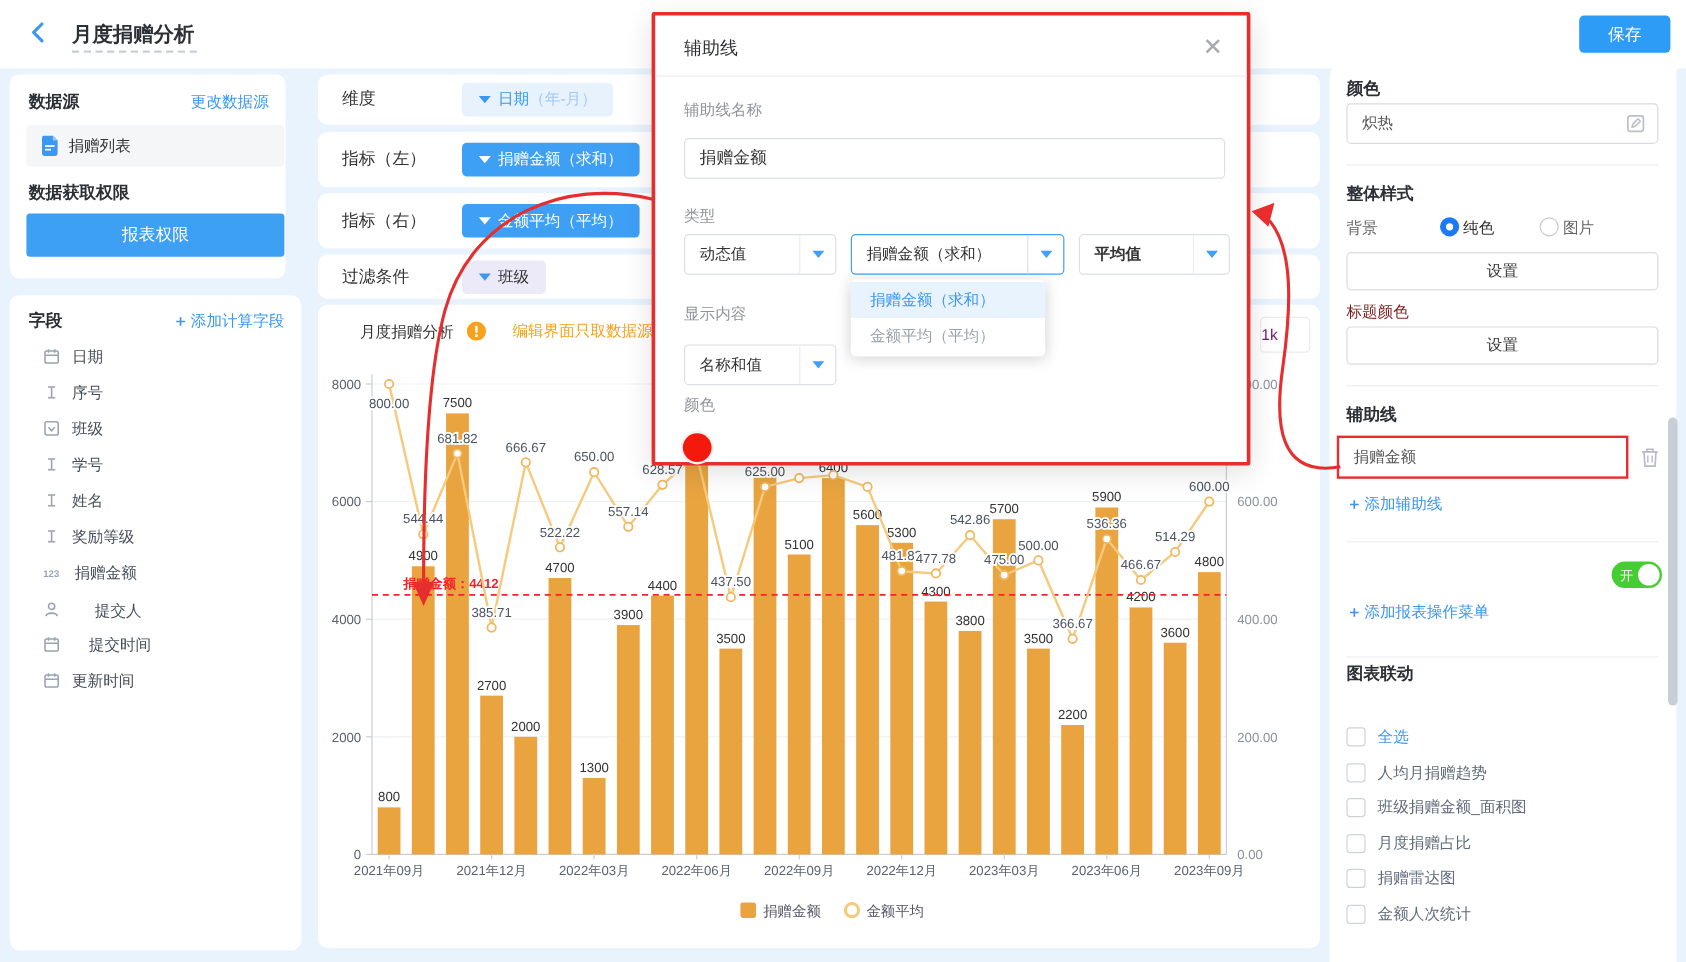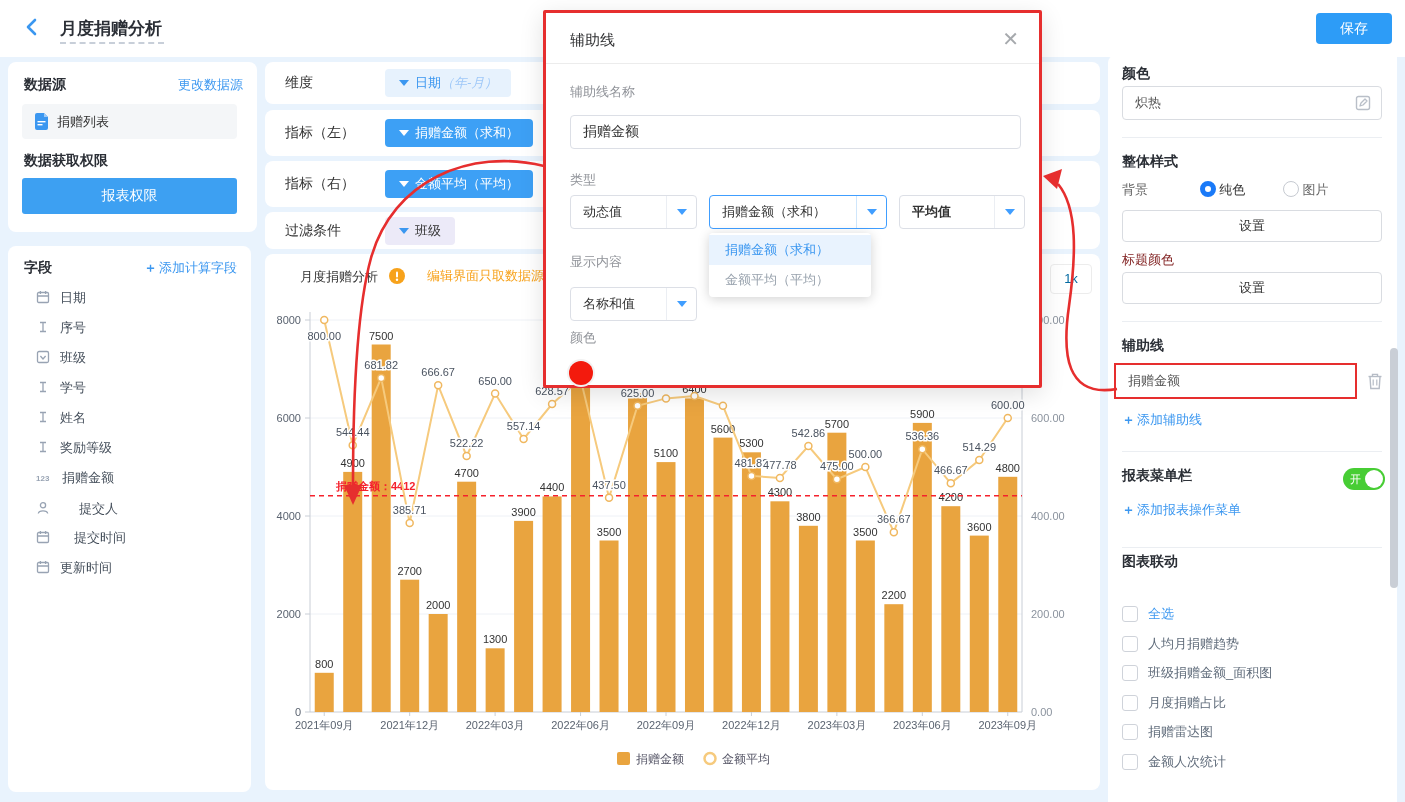--- a/index.html
+++ b/index.html
@@ -10,44 +10,44 @@
   .link { color:#3b97f0; font-size:13px; cursor:pointer; }
 
   
   #topbar { position:absolute; left:0; top:0; width:1405px; height:57px; background:#fff; z-index:5; }
   #back-ic { position:absolute; left:24px; top:16px; }
   #page-title { position:absolute; left:60px; top:17px; font-size:17px; font-weight:bold; color:#2b2f36; }
   #title-dash { position:absolute; left:60px; top:42px; width:104px; border-bottom:2px dashed #c8cfd9; }
   #save-btn { position:absolute; left:1316px; top:13px; width:76px; height:31px; background:#2d9cf7; color:#fff; font-size:14px; border:none; border-radius:4px; text-align:center; line-height:31px; cursor:pointer; }
 
   
-  #ds-card { left:8px; top:62px; width:249px; height:170px; }
+  #ds-card { left:8px; top:62px; width:230px; height:170px; }
   #field-card { left:8px; top:246px; width:243px; height:546px; }
   .card-head { position:absolute; left:16px; right:14px; display:flex; justify-content:space-between; align-items:center; }
   #ds-item { position:absolute; left:14px; top:42px; width:215px; height:35px; background:#f4f6f8; border-radius:4px; display:flex; align-items:center; padding-left:12px; gap:8px; font-size:13px; color:#333; }
   #perm-btn { position:absolute; left:14px; top:116px; width:215px; height:36px; background:#3da0f2; border:none; border-radius:3px; color:#fff; font-size:14px; cursor:pointer; }
   .field-row { position:absolute; left:28px; height:20px; display:flex; align-items:center; gap:10px; font-size:13px; color:#454f5b; }
   .plus { color:#3b97f0; font-weight:bold; margin-right:2px; }
 
   
   .cfg-row { position:absolute; left:265px; width:835px; background:#fff; border-radius:8px; display:flex; align-items:center; }
   .cfg-label { margin-left:20px; width:96px; font-size:14px; color:#333; }
   .pill { display:flex; align-items:center; gap:6px; border-radius:4px; padding:0 14px; height:28px; font-size:13px; margin-left:4px; cursor:pointer; }
   .pill.light { background:#e7f2fd; color:#3b97f0; }
-  .pill.light .dim2 { color:#9fc8f8;font-style:italic; }
+  .pill.light .dim2 { color:#9fc8f8; }
   .pill.solid { background:#3da0f5; color:#fff; }
   .pill.lavender { background:#eceaf8; color:#333; }
   .tri { width:0; height:0; border-left:5px solid transparent; border-right:5px solid transparent; border-top:6px solid #3b97f0; }
   .pill.solid .tri { border-top-color:#fff; }
 
   
   #chart-card { left:265px; top:254px; width:835px; height:536px; }
   #chart-title { position:absolute; left:35px; top:14px; font-size:13px; color:#333; font-weight:500; }
   #chart-warning { position:absolute; left:124px; top:13px; display:flex; gap:22px; align-items:center; color:#f7a21b; font-size:13px; font-weight:500; }
-  #corner-btn { position:absolute; left:785px; top:10px; width:42px; height:30px; border:1px solid #ececec; border-radius:4px; color:#0369a1; font-size:13px; text-align:center; line-height:28px; background:#fff; }
+  #corner-btn { position:absolute; left:785px; top:10px; width:42px; height:30px; border:1px solid #ececec; border-radius:4px; color:#701a75; font-size:13px; line-height:28px; background:#fff; }
   #chart-svg { position:absolute; left:0; top:36px; }
 
   
   #modal { position:absolute; left:543px; top:10px; width:499px; height:378px; background:#fff; border:3px solid #e62e2e; border-radius:2px; z-index:10; box-shadow:0 6px 24px rgba(0,0,0,.12); }
   #modal-title { position:absolute; left:24px; top:18px; font-size:15px; color:#303133; }
   #modal-close { position:absolute; right:20px; top:14px; font-size:20px; color:#a6a9ad; cursor:pointer; }
   #modal-divider { position:absolute; left:0; top:50px; width:100%; border-top:1px solid #ececec; }
   .m-label { position:absolute; left:24px; color:#909399; font-size:13px; }
   #aux-name-input { position:absolute; left:24px; top:102px; width:451px; height:34px; border:1px solid #dcdfe6; border-radius:4px; font-size:14px; color:#333; padding-left:12px; font-family:inherit; }
   .m-select { position:absolute; height:34px; border:1px solid #dcdfe6; border-radius:4px; background:#fff; display:flex; align-items:center; cursor:pointer; }
@@ -442,21 +442,20 @@
     </div>
   <svg style="position:absolute; left:258px; top:317px;" width="18" height="19" viewBox="0 0 18 19">
       <path d="M2.5 4.5h13" stroke="#b6bcc6" stroke-width="1.4"></path>
       <path d="M6.5 4.2V2.4h5v1.8" fill="none" stroke="#b6bcc6" stroke-width="1.4"></path>
       <path d="M4 4.7l.8 11.8h8.4L14 4.7" fill="none" stroke="#b6bcc6" stroke-width="1.4"></path>
       <path d="M7.2 7.5v6M10.8 7.5v6" stroke="#b6bcc6" stroke-width="1.2"></path>
     </svg>
   <div class="rp link" style="top:356px;"><span class="plus">＋</span><span>添加辅助线</span></div>
   <div class="rp-divider" style="top:396px;"></div>
 
-  <div class="rp bold" style="top:412px;">报表菜单栏</div>
   <div id="toggle">
       <span class="t-label">开</span>
       <span class="knob"></span>
     </div>
   <div class="rp link" style="top:446px;"><span class="plus">＋</span><span>添加报表操作菜单</span></div>
   <div class="rp-divider" style="top:492px;"></div>
 
   <div class="rp bold" style="top:498px;">图表联动</div>
   <div id="linkage-list">
       <div class="chk-row" style="top: 550px;">

